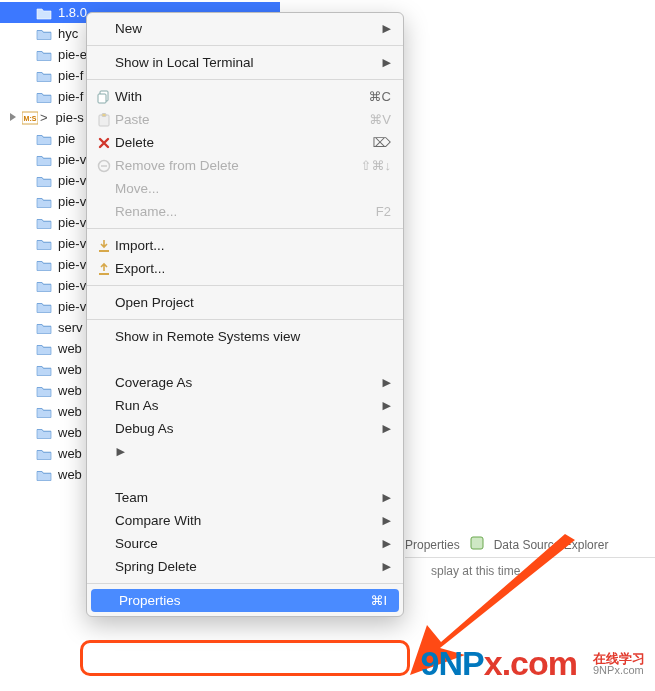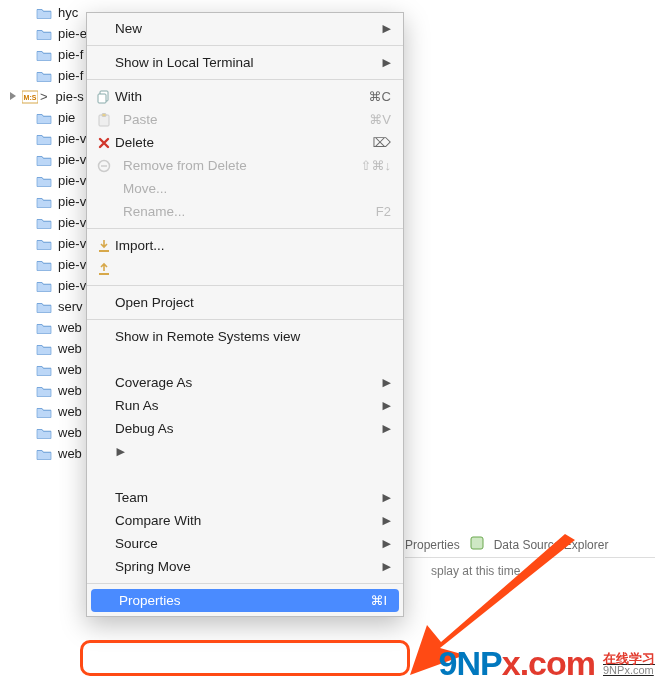--- a/index.html
+++ b/index.html
@@ -41,34 +41,34 @@
   .tree-row.nested { padding-left: 22px; }
   .tree-row .label { margin-left: 4px; font-size: 13px; }
   .tree-row .dirty { color: #555; margin: 0 2px 0 0; }
   
   .menu {
     position: absolute;
     left: 86px; top: 12px;
     width: 318px;
     background: #f6f6f6;
     border: 1px solid #bdbdbd;
-    border-radius: 0;
+    border-radius: 6px;
     box-shadow: 0 8px 24px rgba(0,0,0,.25);
     padding: 4px 0;
     z-index: 50;
   }
   .mi {
     display: flex;
     align-items: center;
     height: 23px;
     padding: 0 12px 0 10px;
     position: relative;
     color: #222;
   }
-  .mi.disabled { color: #b0b0b0; gap: 8px; }
+  .mi.disabled { color: #b0b0b0; }
   .mi .mi-ico { width: 18px; height: 16px; flex: 0 0 18px; display:flex; align-items:center; }
   .mi .mi-label { flex: 1 1 auto; font-size: 13.5px; }
   .mi .mi-sc { font-size: 13px; color: #6b6b6b; min-width: 36px; text-align: right; }
   .mi.disabled .mi-sc { color: #bdbdbd; }
   .mi .mi-sub { width: 10px; text-align: right; color:#555; font-size:11px; }
   .mi.highlight {
     background: #4a8bff;
     color: #fff;
     margin: 0 4px;
     border-radius: 4px;
@@ -99,35 +99,44 @@
   }
   .rpanel-tabs {
     display:flex; gap:10px; align-items:center;
     border-bottom: 1px solid #ddd; padding-bottom: 4px;
   }
   .rpanel-tabs .tab { color:#666; }
   .rpanel-body { padding-top: 6px; color:#777; font-size:12px; white-space: nowrap; padding-left: 26px;}
   
   .wm {
     position: absolute;
-    right: 0; bottom: 8px;
+    right: 10px; bottom: 8px;
     z-index: 80;
-    display:flex; align-items:center; gap:8px;
+    display:flex; align-items:center; gap:16px;
     font-family: Arial, sans-serif;
   }
   .wm .big { font-size: 34px; font-weight: 800; color:#0178be; letter-spacing:-1px; }
   .wm .big .red { color:#e23b2e; }
-  .wm .stack { display:flex; flex-direction:column; line-height:1;text-decoration:underline; }
+  .wm .stack { display:flex; flex-direction:column; line-height:1; }
   .wm .cn { font-size: 13px; color:#e23b2e; font-weight:600; }
   .wm .gs { font-size: 11px; color:#888; }
 </style>
 </head>
 <body>
 
 <div class="tree">
+  <div class="tree-row selected" style="padding-left:22px;">
+    <span class="tw"></span>
+    <span class="folder-ico">
+      <svg width="16" height="14" viewBox="0 0 16 14">
+          <path d="M1 3h5l1.5 2H15v8H1z" fill="#cfe3ff" stroke="#fff" stroke-width=".6"></path>
+        </svg>
+    </span>
+    <span class="label">1.8.0</span>
+  </div>
 
   <div id="tree-rows">
       <div class="tree-row nested" style="">
         <span class="tw"></span>
         <span class="folder-ico">
           <svg width="16" height="14" viewBox="0 0 16 14">
             <path d="M1 3.5h5l1.4 1.8H15V12.5H1z" fill="#bcd7f7" stroke="#6fa1d9" stroke-width=".7"></path>
             <path d="M1 3.5h5l1.4 1.8H15" fill="none" stroke="#6fa1d9" stroke-width=".7"></path>
           </svg>
         </span>
@@ -435,20 +444,21 @@
     </span>
     <span class="mi-label">Import...</span>
   </div>
   <div class="mi">
     <span class="mi-ico">
       <svg width="14" height="14" viewBox="0 0 14 14">
           <path d="M2 11h10v2H2z" fill="#d7a84a"></path>
           <path d="M7 9V2M4 5l3-3 3 3" stroke="#d7a84a" stroke-width="1.6" fill="none"></path>
         </svg>
     </span>
+    <span class="mi-label">Export...</span>
   </div>
   <div class="sep"></div>
   <div class="mi">
     <span class="mi-ico"></span>
     <span class="mi-label">Open Project</span>
   </div>
   <div class="sep"></div>
   <div class="mi">
     <span class="mi-ico"></span>
     <span class="mi-label">Show in Remote Systems view</span>
@@ -488,21 +498,21 @@
     <span class="mi-label">Compare With</span>
     <span class="mi-sub">▶</span>
   </div>
   <div class="mi">
     <span class="mi-ico"></span>
     <span class="mi-label">Source</span>
     <span class="mi-sub">▶</span>
   </div>
   <div class="mi">
     <span class="mi-ico"></span>
-    <span class="mi-label">Spring Move</span>
+    <span class="mi-label">Spring Delete</span>
     <span class="mi-sub">▶</span>
   </div>
   <div class="sep"></div>
   <div class="mi highlight">
     <span class="mi-ico"></span>
     <span class="mi-label">Properties</span>
     <span class="mi-sc">⌘I</span>
   </div>
 </div>
 

